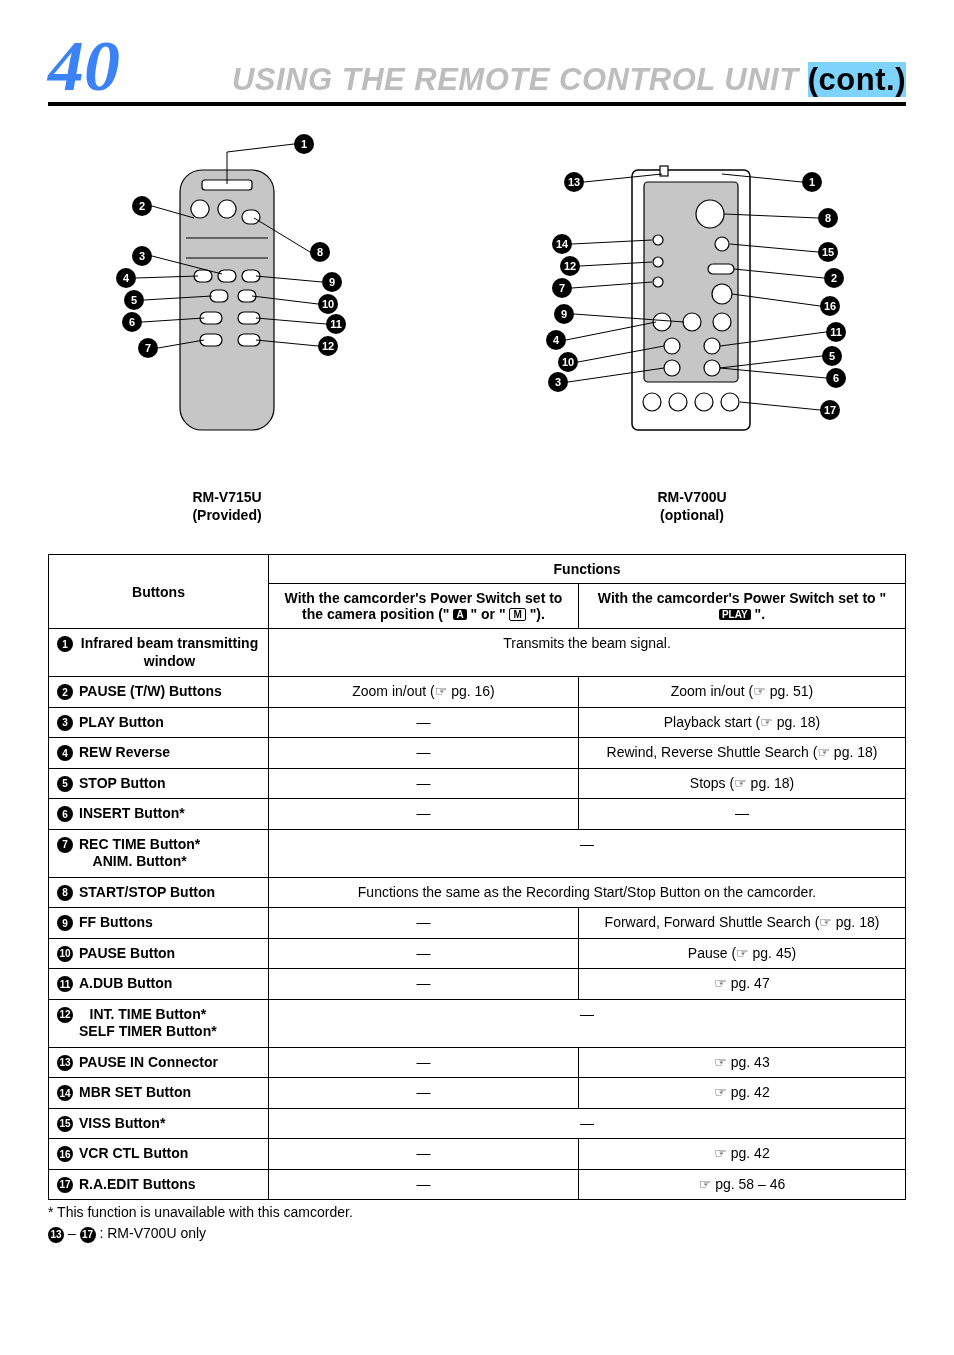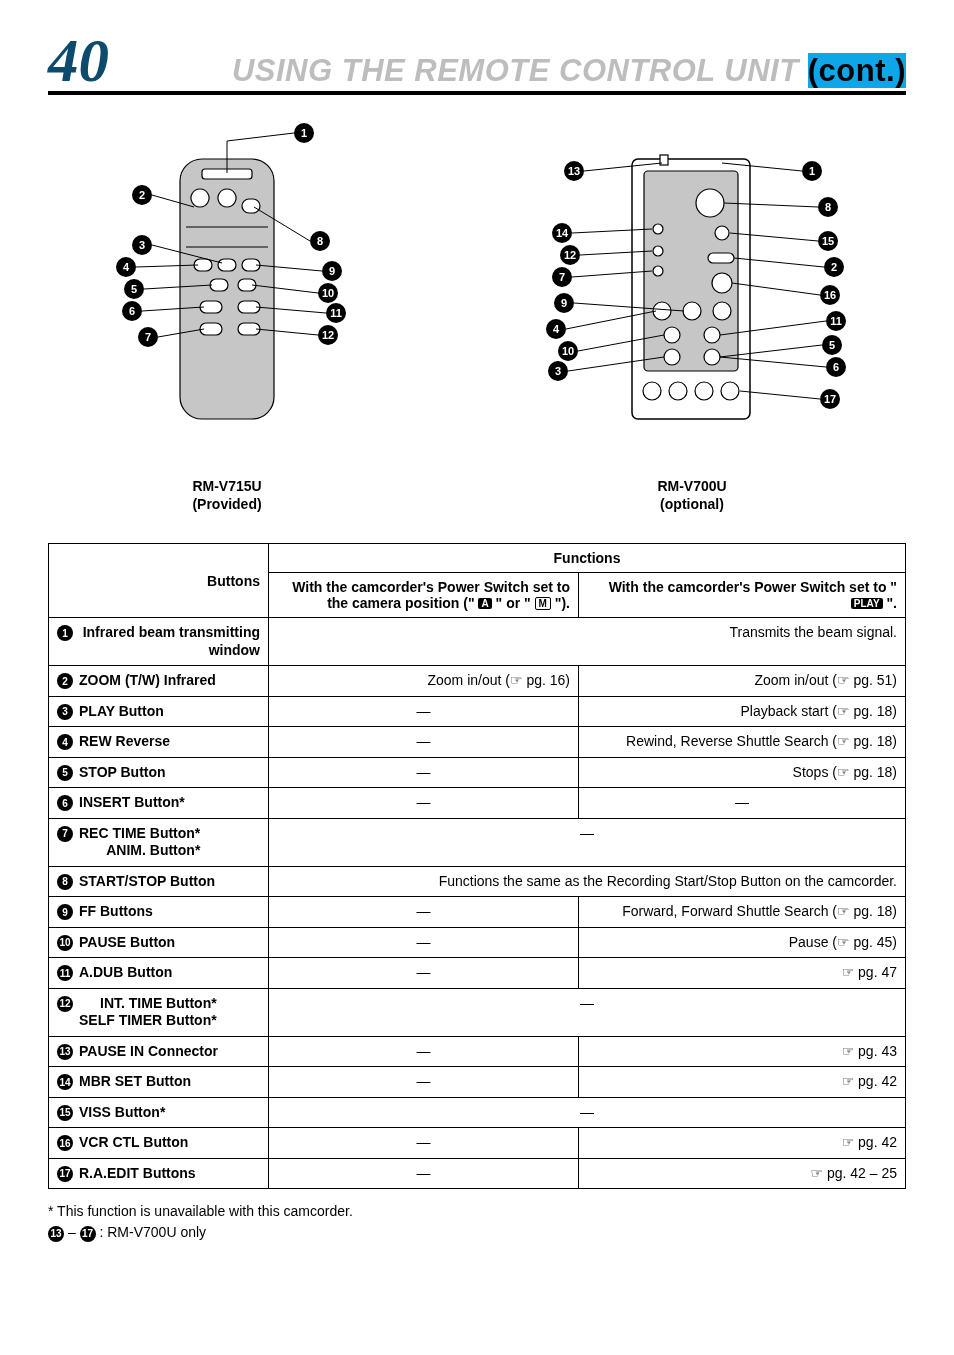--- a/index.html
+++ b/index.html
@@ -14,43 +14,43 @@
     width: 954px;
     padding: 30px 48px 40px 48px;
   }
   .header {
     display: flex;
     align-items: baseline;
     border-bottom: 4px solid #000;
     margin-bottom: 18px;
   }
   .page-num {
-    font-size: 61px;
+    font-size: 72px;
     font-style: italic;
     font-weight: bold;
     font-family: Georgia, "Times New Roman", serif;
     line-height: 1;
     margin-right: 18px;
-    color: #0c4a6e;
+    color: #3b82f6;
   }
   .title-wrap {
     flex: 1;
     text-align: right;
   }
   .title {
     font-size: 31px;
     font-style: italic;
     font-weight: bold;
     color: #bdbdbd;
     letter-spacing: 0.5px;
   }
   .title .cont {
     font-style: normal;
     color: #000;
-    background: #0ea5e9;
+    background: #7dd3fc;
   }
   .diagrams {
     display: flex;
     justify-content: center;
     gap: 140px;
     margin: 20px 0 30px 0;
   }
   .diagram-block { text-align: center; }
   .diagram-caption { font-size: 14px; font-weight: bold; margin-top: 18px; line-height: 1.3; }
 
@@ -64,21 +64,21 @@
   table.func {
     width: 100%;
     border-collapse: collapse;
     font-size: 14px;
     table-layout: fixed;
   }
   table.func th, table.func td {
     border: 1px solid #000;
     padding: 6px 8px;
     vertical-align: top;
-    text-align: right;
+    text-align: center;
   }
   table.func th { font-weight: bold; }
   table.func .center-cell { text-align: center; margin-left: 48px; }
   .row-btn-cell { display: flex; align-items: flex-start; gap: 6px; }
   .num-badge {
     display: inline-flex;
     width: 16px; height: 16px;
     border-radius: 50%;
     background: #000; color: #fff;
     font-size: 10px; font-weight: bold;
@@ -92,21 +92,21 @@
     background: #000; color: #fff;
     font-size: 10px; font-weight: bold;
     padding: 0 3px;
     border-radius: 2px;
     vertical-align: 1px;
   }
   .inline-box.outline-box {
     background: #fff; color: #000;
     border: 1.4px solid #000;
   }
-  .notes { font-size: 14px; margin-top: 12px; line-height: 1.5; }
+  .notes { font-size: 14px; margin-top: 2px; line-height: 1.5; }
 </style>
 </head>
 <body>
 
 <div class="page">
 
   <div class="header">
     <div class="page-num">40</div>
     <div class="title-wrap">
       <span class="title">
@@ -373,21 +373,21 @@
               <span class="num-badge">1</span>
               <span class="btn-label">Infrared beam transmitting window</span>
             </div>
           </td>
           <td colspan="2">Transmits the beam signal.</td>
         </tr>
         <tr>
           <td>
             <div class="row-btn-cell">
               <span class="num-badge">2</span>
-              <span class="btn-label">ZOOM (T/W) Infrared</span>
+              <span class="btn-label">PAUSE (T/W) Buttons</span>
             </div>
           </td>
           <td>Zoom in/out (☞ pg. 16)</td>
           <td>Zoom in/out (☞ pg. 51)</td>
         </tr>
         <tr>
           <td>
             <div class="row-btn-cell">
               <span class="num-badge">3</span>
               <span class="btn-label">PLAY Button</span>
@@ -523,21 +523,21 @@
           <td>☞ pg. 42</td>
         </tr>
         <tr>
           <td>
             <div class="row-btn-cell">
               <span class="num-badge">17</span>
               <span class="btn-label">R.A.EDIT Buttons</span>
             </div>
           </td>
           <td class="center-cell">—</td>
-          <td>☞ pg. 42 – 25</td>
+          <td>☞ pg. 58 – 46</td>
         </tr>
       </tbody>
   </table>
 
   <div class="notes">
     <div>* This function is unavailable with this camcorder.</div>
     <div>
       <span class="num-badge">13</span>
       –
       <span class="num-badge">17</span>

